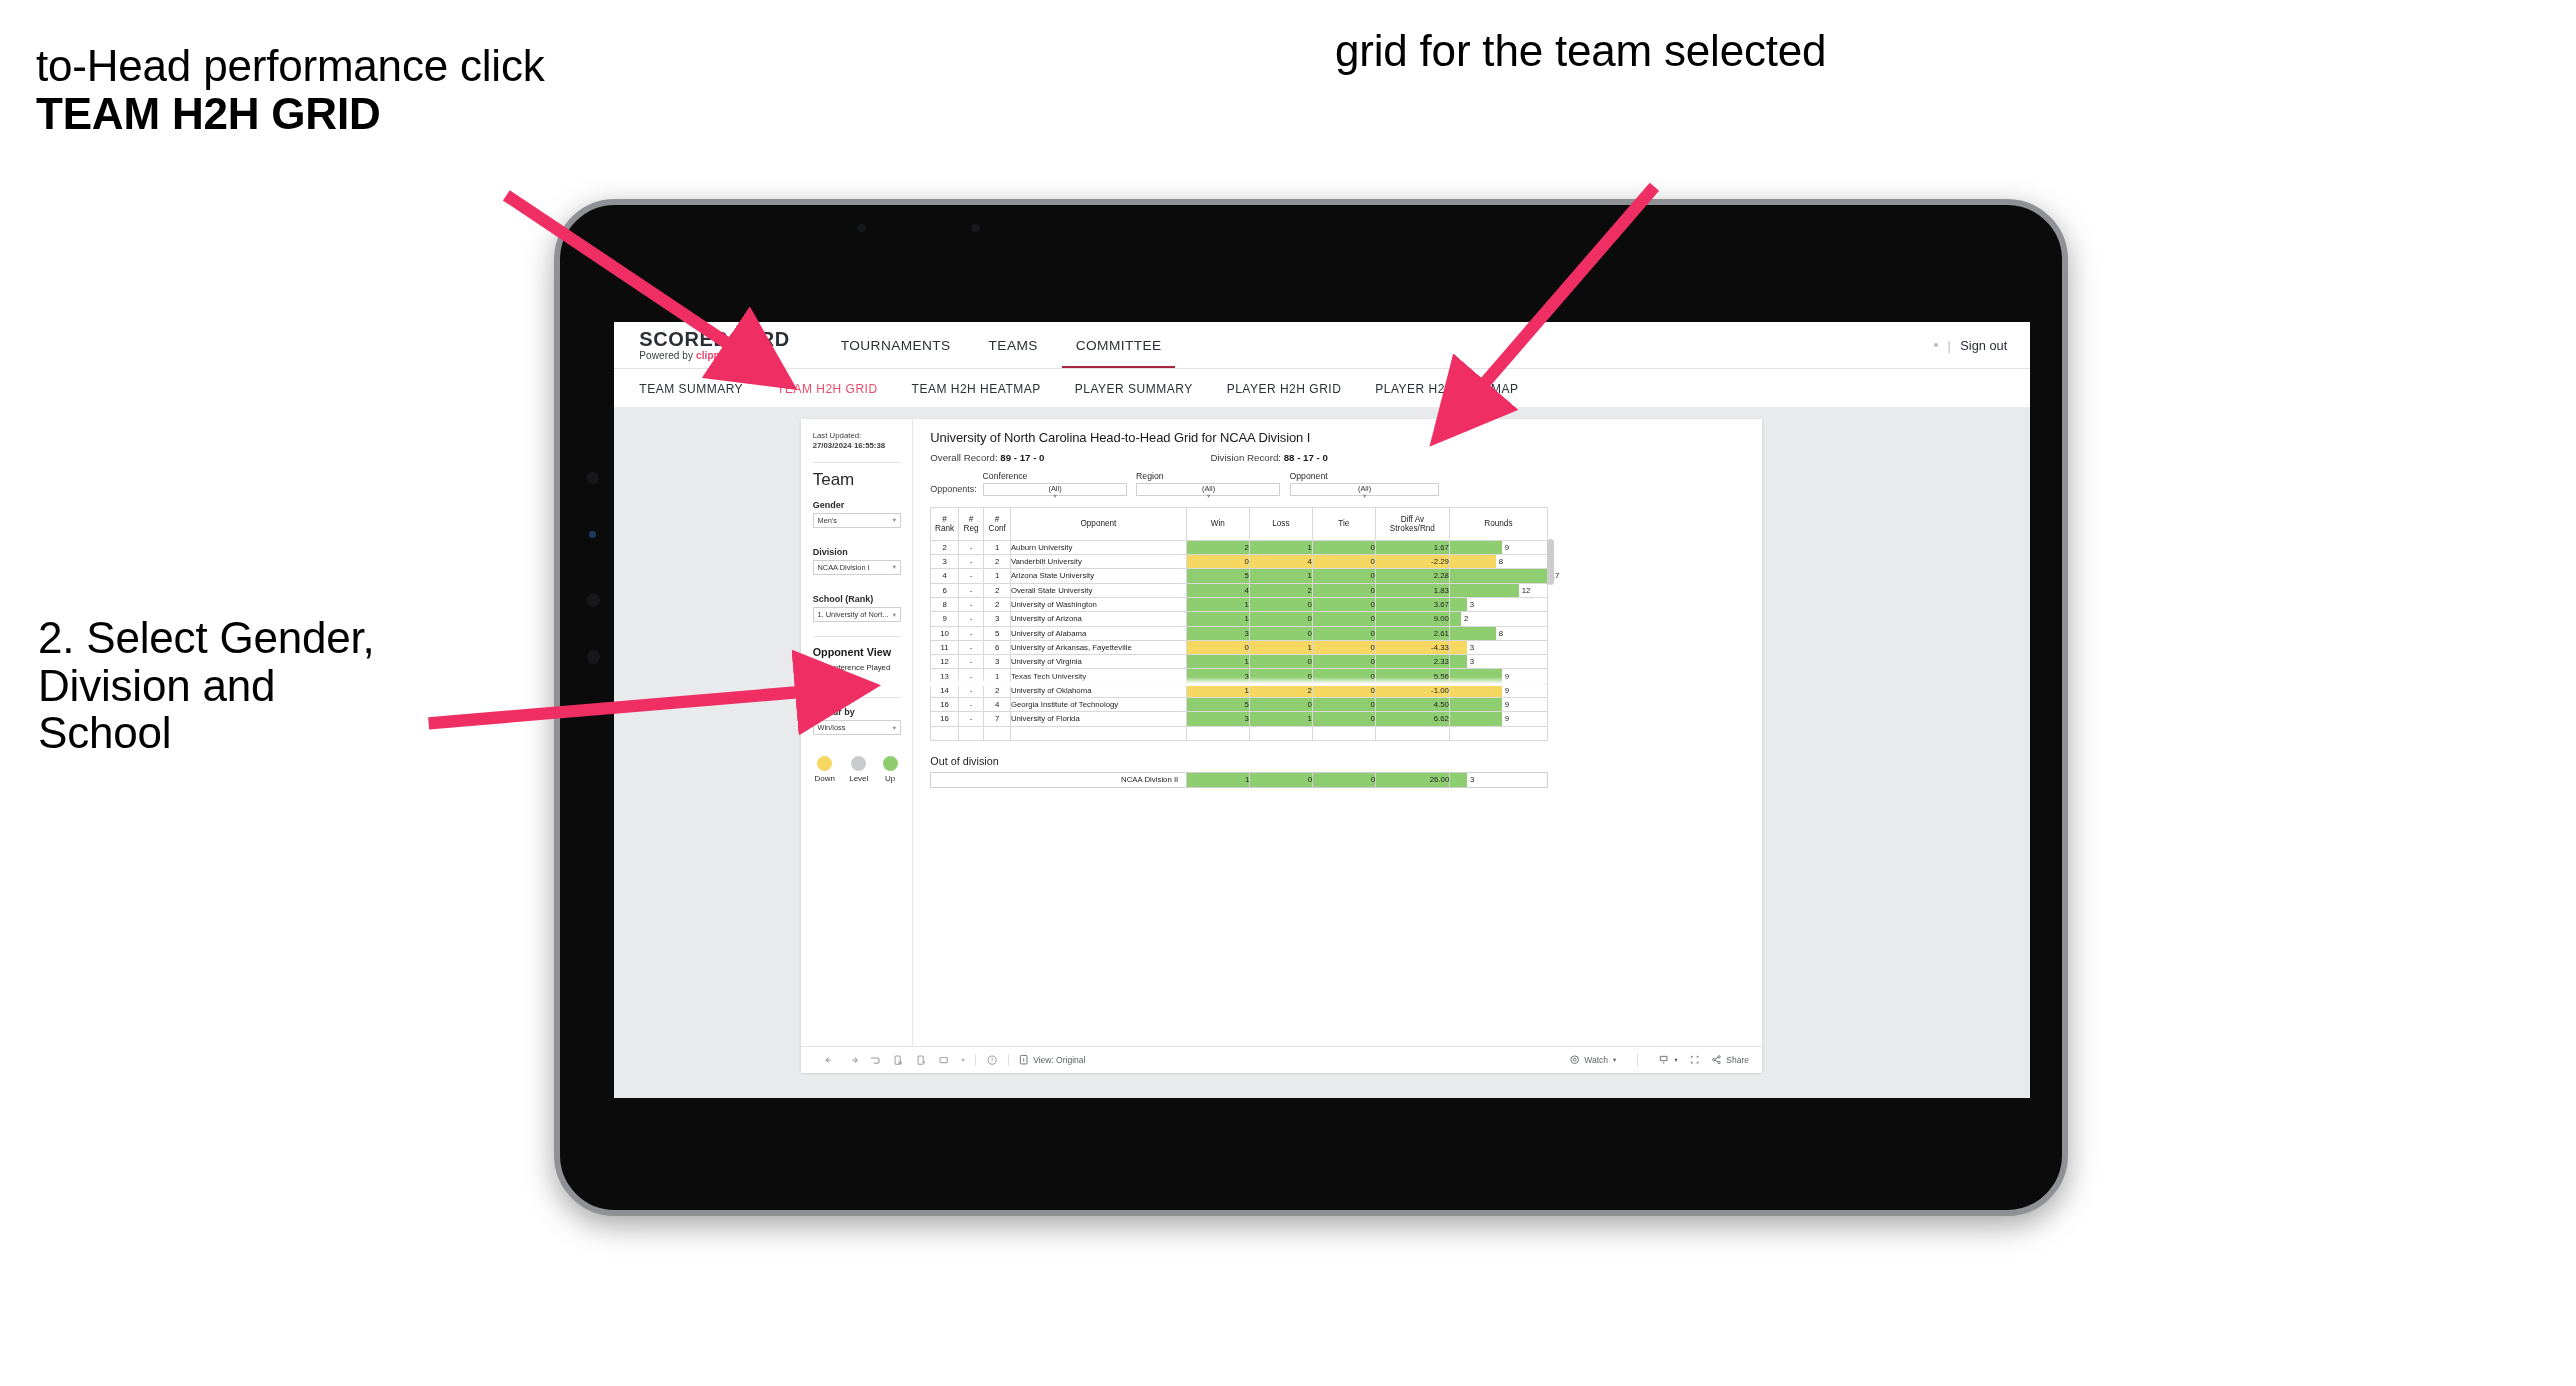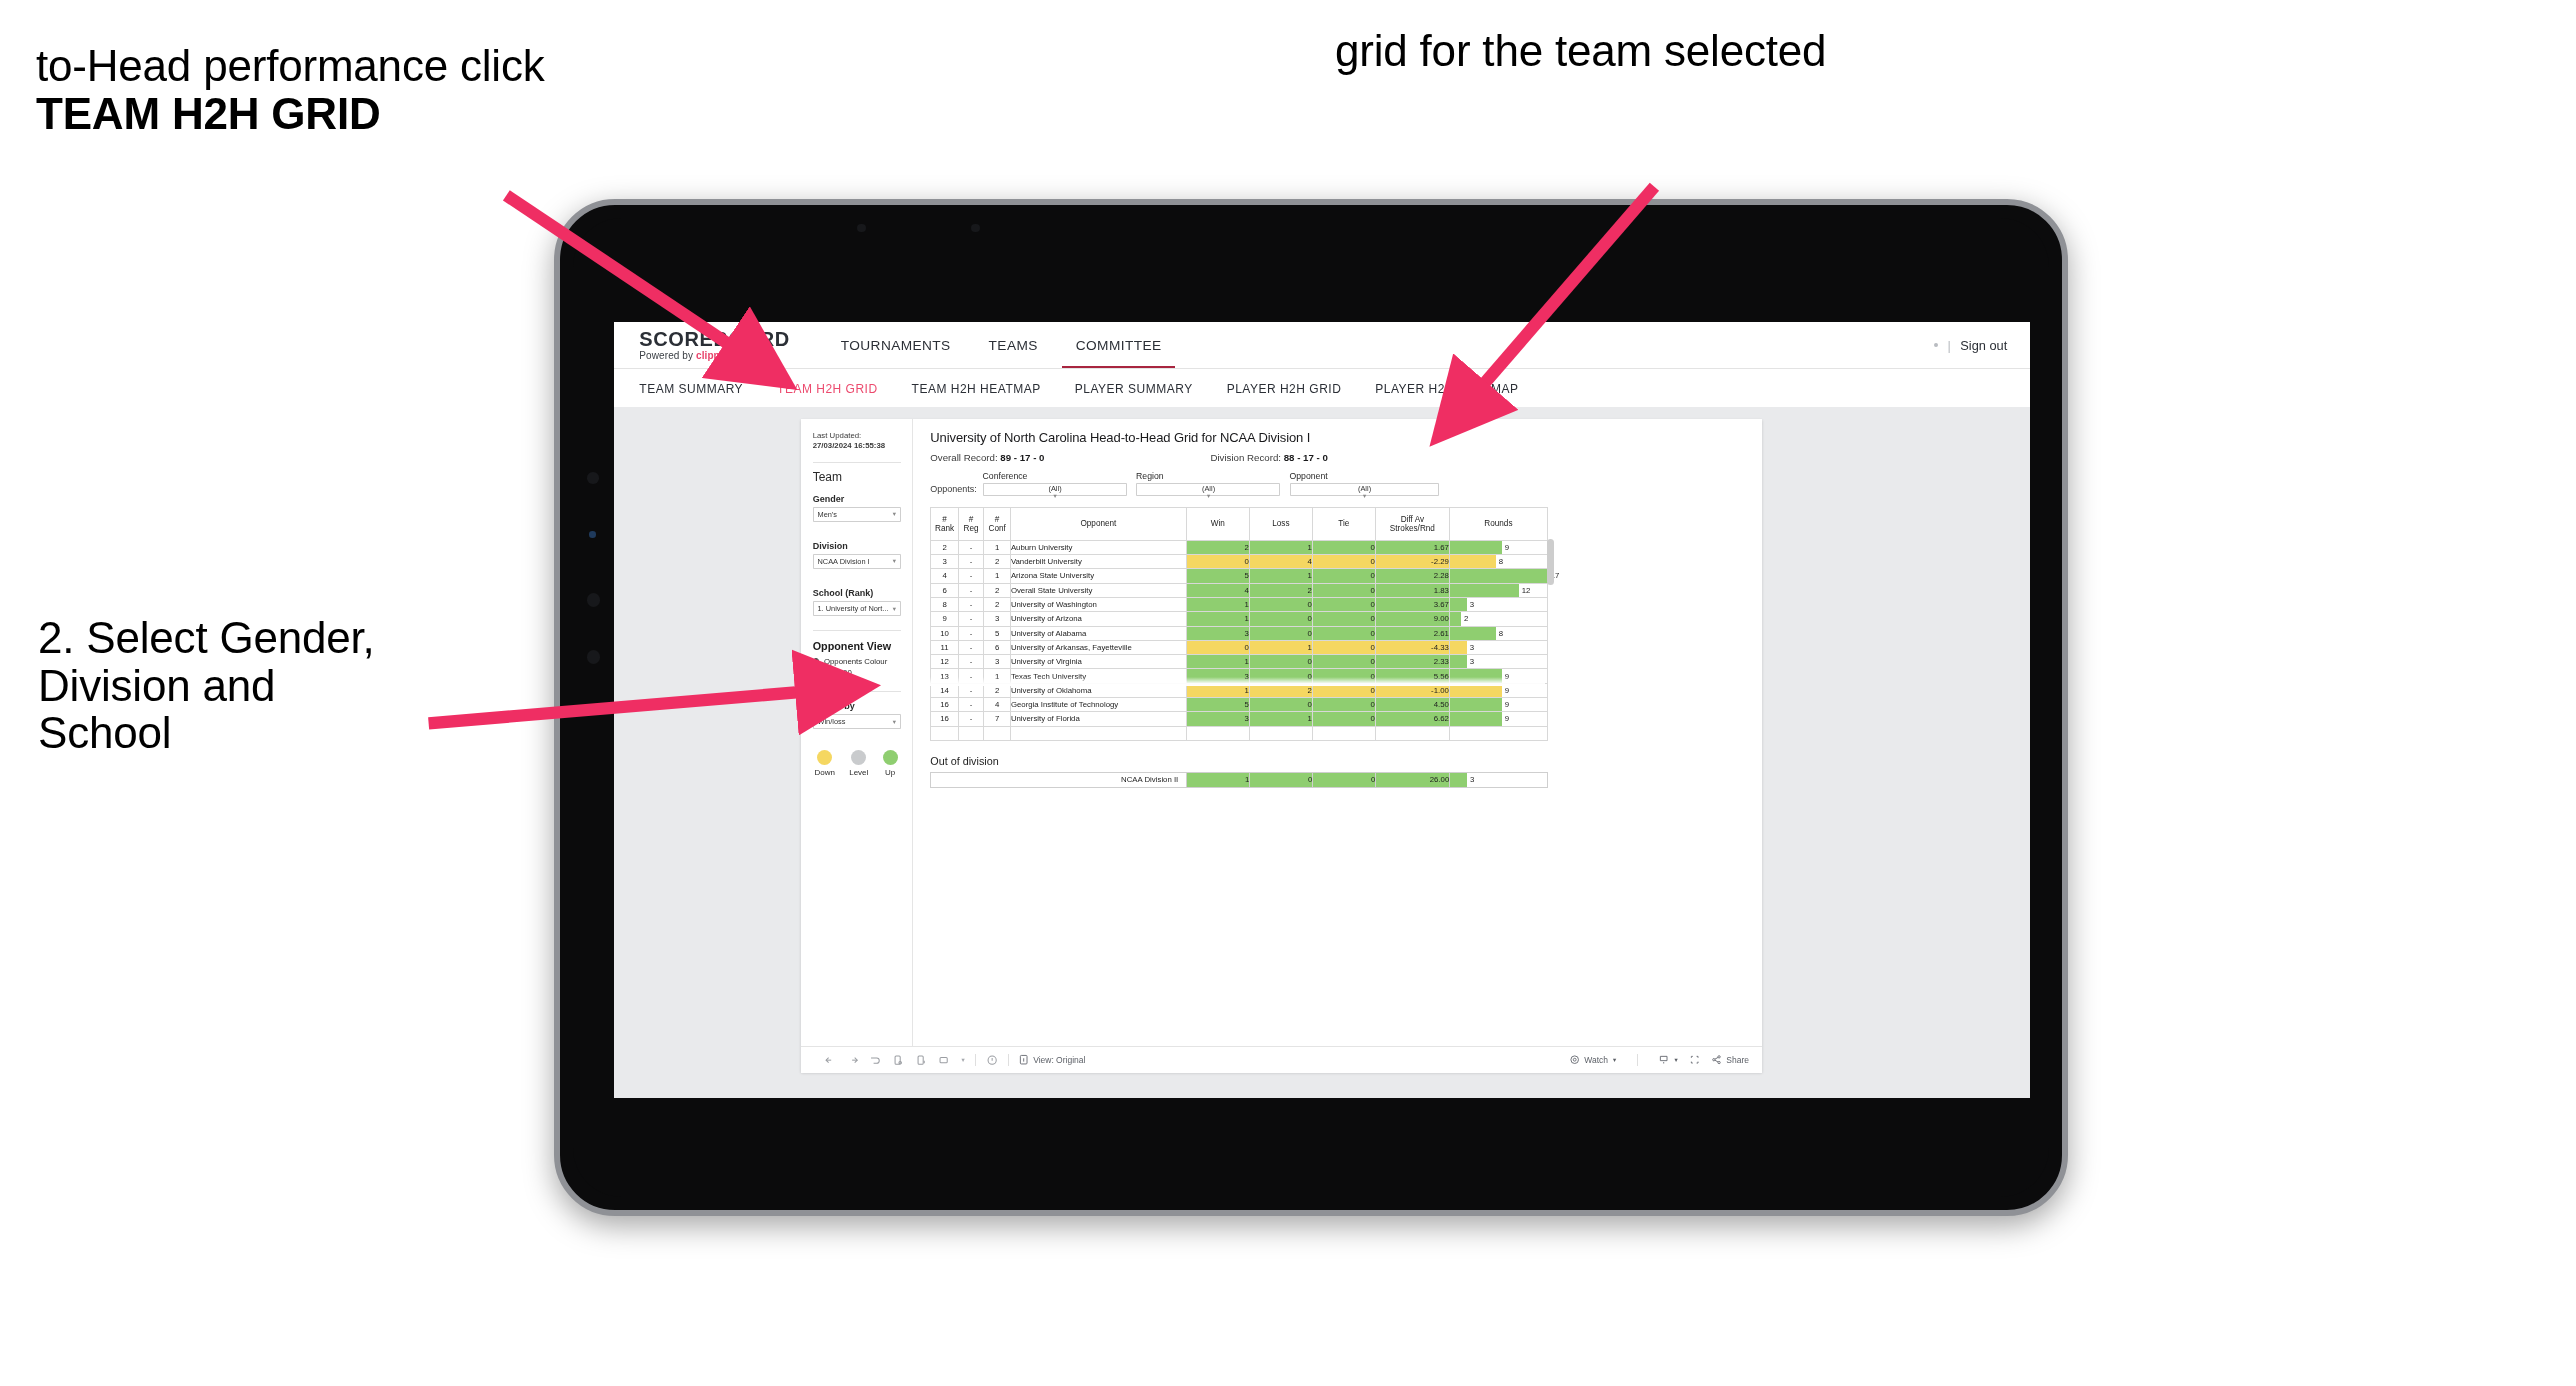--- a/index.html
+++ b/index.html
@@ -81,21 +81,21 @@
   .wb-body{display:flex;flex:1;min-height:0;}
 
   
   .filters{
     width:112px;flex:0 0 112px;padding:12.3px 11.4px 0 11.4px;box-sizing:border-box;
     border-right:0.9px solid #e5e5e5;background:#fff;color:#2a2a2a;
   }
   .lastupd{font-size:7.8px;line-height:1.32;color:#3b3b3b;}
   .lastupd b{font-weight:700;}
   .fdiv{height:0.9px;background:#e2e2e2;margin:10.4px 0 7.6px 0;}
-  .fsec-title{font-size:12px;color:#2a2a2a;margin:1.9px 0 9.5px 0;}
+  .fsec-title{font-size:17px;color:#2a2a2a;margin:1.9px 0 9.5px 0;}
   .flabel{font-size:9px;font-weight:700;color:#2a2a2a;margin-bottom:2.8px;}
   .fselect{
     height:13.3px;border:0.9px solid #cfcfcf;background:#fff;border-radius:0.9px;
     display:flex;align-items:center;justify-content:space-between;
     padding:0 2.8px 0 3.8px;font-size:7.4px;color:#333;margin-bottom:19px;
   }
   .fselect .caret{font-size:5.7px;color:#8a8a8a;}
   .fsec-title2{font-size:10.8px;font-weight:700;color:#1c1c1c;margin:1.9px 0 4.7px 0;}
   .radio-row{display:flex;align-items:center;gap:4.7px;font-size:7.8px;color:#2a2a2a;margin-bottom:2.8px;}
   .radio{width:6.6px;height:6.6px;border-radius:50%;border:0.9px solid #8b8b8b;box-sizing:border-box;
@@ -253,21 +253,21 @@
                 <div class="fselect" style="margin-bottom:9.5px;">
                   <span>1. University of Nort...</span>
                   <span class="caret">▼</span>
                 </div>
 
                 <div class="fdiv" style="margin:13.3px 0 9.5px 0;"></div>
 
                 <div class="fsec-title2">Opponent View</div>
                 <div class="radio-row">
                   <span class="radio on"></span>
-                  <span>Opponents Colour</span>
+                  <span>Conference Played</span>
                 </div>
                 <div class="radio-row">
                   <span class="radio"></span>
                   <span>Top 100</span>
                 </div>
 
                 <div class="fdiv" style="margin:13.3px 0 9.5px 0;"></div>
 
                 <div class="flabel">Colour by</div>
                 <div class="fselect" style="margin-bottom:0;">

